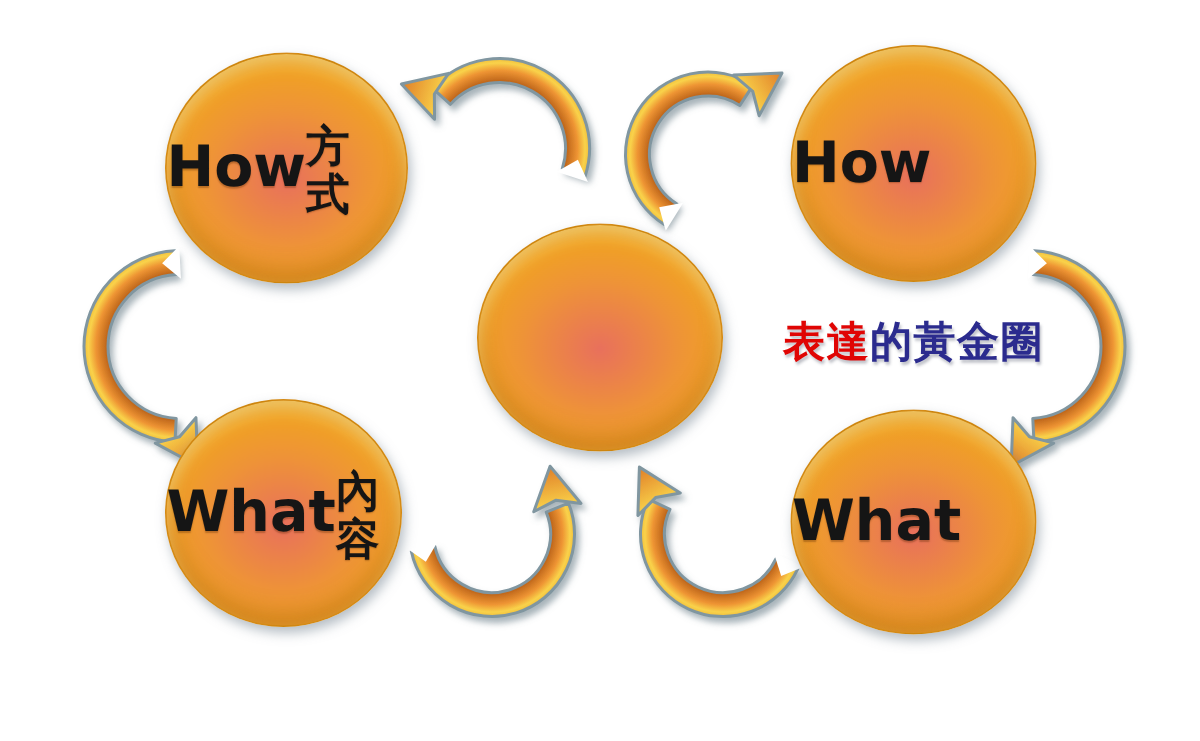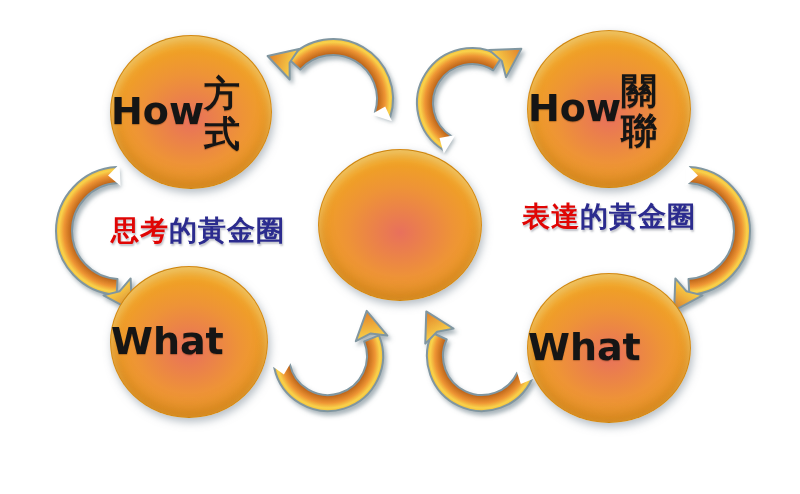--- a/index.html
+++ b/index.html
@@ -21,33 +21,33 @@
   .c1{left:110px;top:35px;width:160px;height:152px;}
   .c2{left:527px;top:30px;width:162px;height:156px;}
   .c3{left:318px;top:149px;width:162px;height:150px;}
   .c4{left:110px;top:266px;width:156px;height:150px;}
   .c5{left:527px;top:273px;width:162px;height:148px;}
   .circle .en{
     font-size:38px;font-weight:700;color:var(--circle-text,#151515);
     line-height:1.05;text-shadow:0 1px 1px rgba(90,40,0,.35);
   }
   .circle .zh{
-    font-size:36px;font-weight:700;color:var(--circle-text,#151515);
+    font-size:29px;font-weight:700;color:var(--circle-text,#151515);
     margin-top:4px;line-height:1.1;text-shadow:0 1px 1px rgba(90,40,0,.35);
   }
   .zh-wide{letter-spacing:14px;margin-right:-14px;}
   .zh-mid{letter-spacing:9px;margin-right:-9px;}
   .zh-small{font-size:21px !important;letter-spacing:2px;margin-right:-2px;}
   .loop-label{
     position:absolute;width:224px;text-align:center;
     font-size:28px;font-weight:700;letter-spacing:1px;line-height:36px;
     text-shadow:1px 2px 2px rgba(110,115,130,.45);
   }
   .label-left{left:86px;top:213px;}
-  .label-right{left:497px;top:199px;}
+  .label-right{left:497px;top:210px;}
   .loop-label .em{color:var(--label-red,#e00504);}
   .loop-label .rest{color:var(--label-blue,#2b2b8e);}
 </style>
 </head>
 <body>
 
 <div class="canvas">
 
   <svg id="arrows" class="arrows-layer" viewBox="0 0 800 494" width="800" height="494">
       <defs>
@@ -147,35 +147,32 @@
       <polygon points="520.7929016350563,384.0198283851427 535.8337064333477,377.79293581985064 515.8949351185415,368.49533406155524" fill="#ffffff"></polygon>
     </svg>
 
   <div class="circle c1">
     <div class="en">How</div>
     <div class="zh zh-wide">方式</div>
   </div>
 
   <div class="circle c2">
     <div class="en">How</div>
-    <div class="zh zh-mid">關聯</div>
   </div>
 
   <div class="circle c3">
   </div>
 
   <div class="circle c4">
     <div class="en">What</div>
+    <div class="zh zh-wide">內容</div>
   </div>
 
   <div class="circle c5">
     <div class="en">What</div>
   </div>
 
-  <div class="loop-label label-left">
-    <span class="em">思考</span><span class="rest">的黃金圈</span>
-  </div>
 
   <div class="loop-label label-right">
     <span class="em">表達</span><span class="rest">的黃金圈</span>
   </div>
 
 </div>
 
 </body></html>

